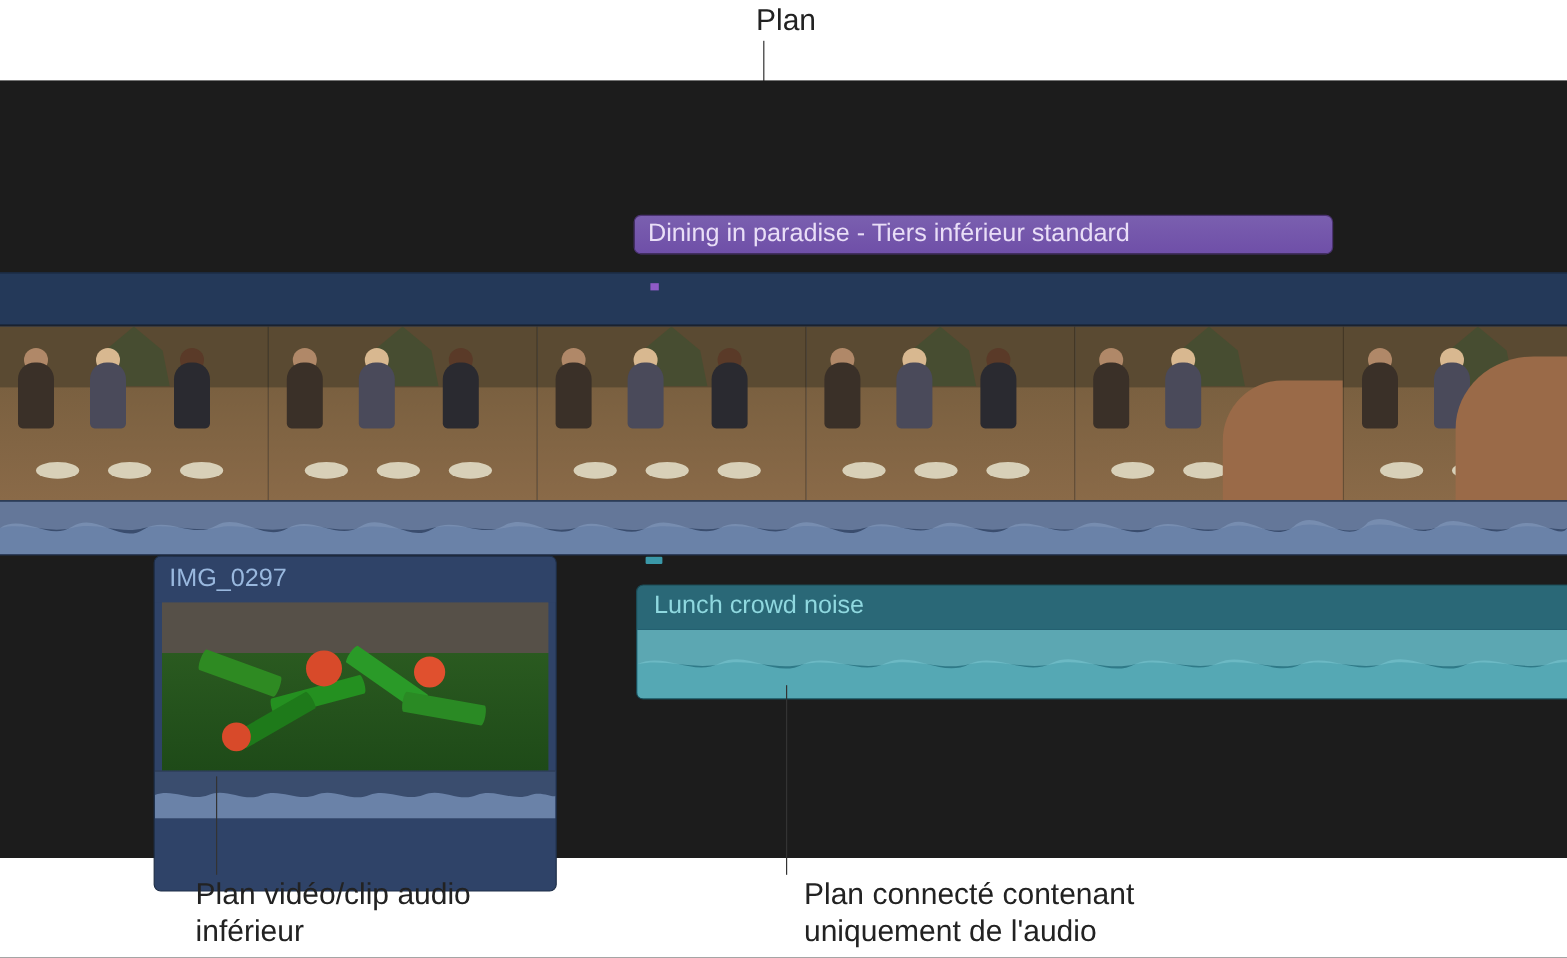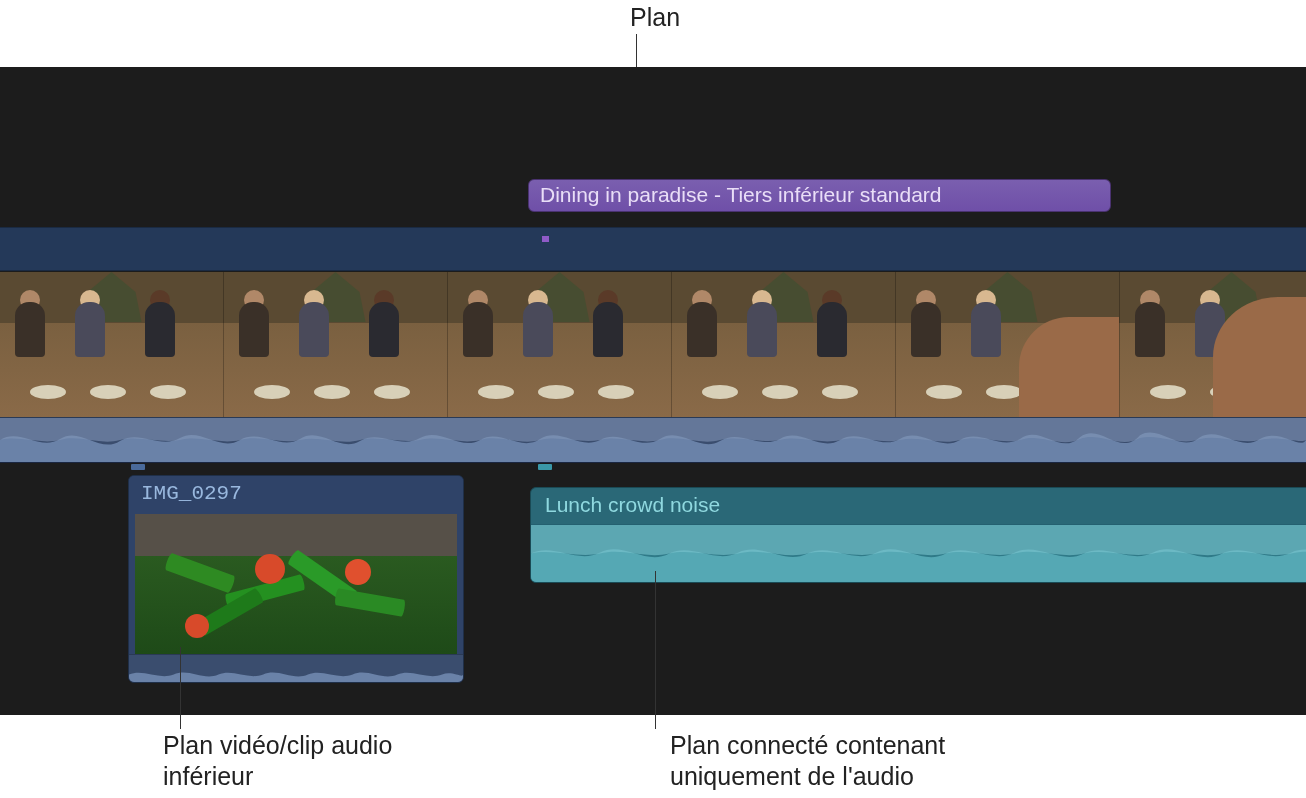--- a/index.html
+++ b/index.html
@@ -139,28 +139,27 @@
     top: 397px;
     width: 14px;
     height: 6px;
     background: #3a98a8;
     border-radius: 1px;
   }
   
   .connected-clip {
     position: absolute;
     left: 128px;
-    top: 408px;
+    top: 396px;
     width: 336px;
-    height: 208px;
+    height: 280px;
     background: #2f4368;
     border: 1px solid #1f2f48;
     border-radius: 6px;
     overflow: hidden;
-    font-family: Liberation Mono, monospace;
   }
   .connected-clip .clip-label-band {
     height: 38px;
     background: #2f4368;
     color: #99b8de;
     font-size: 21px;
     padding: 6px 12px;
   }
   .connected-clip .thumb {
     height: 140px;

